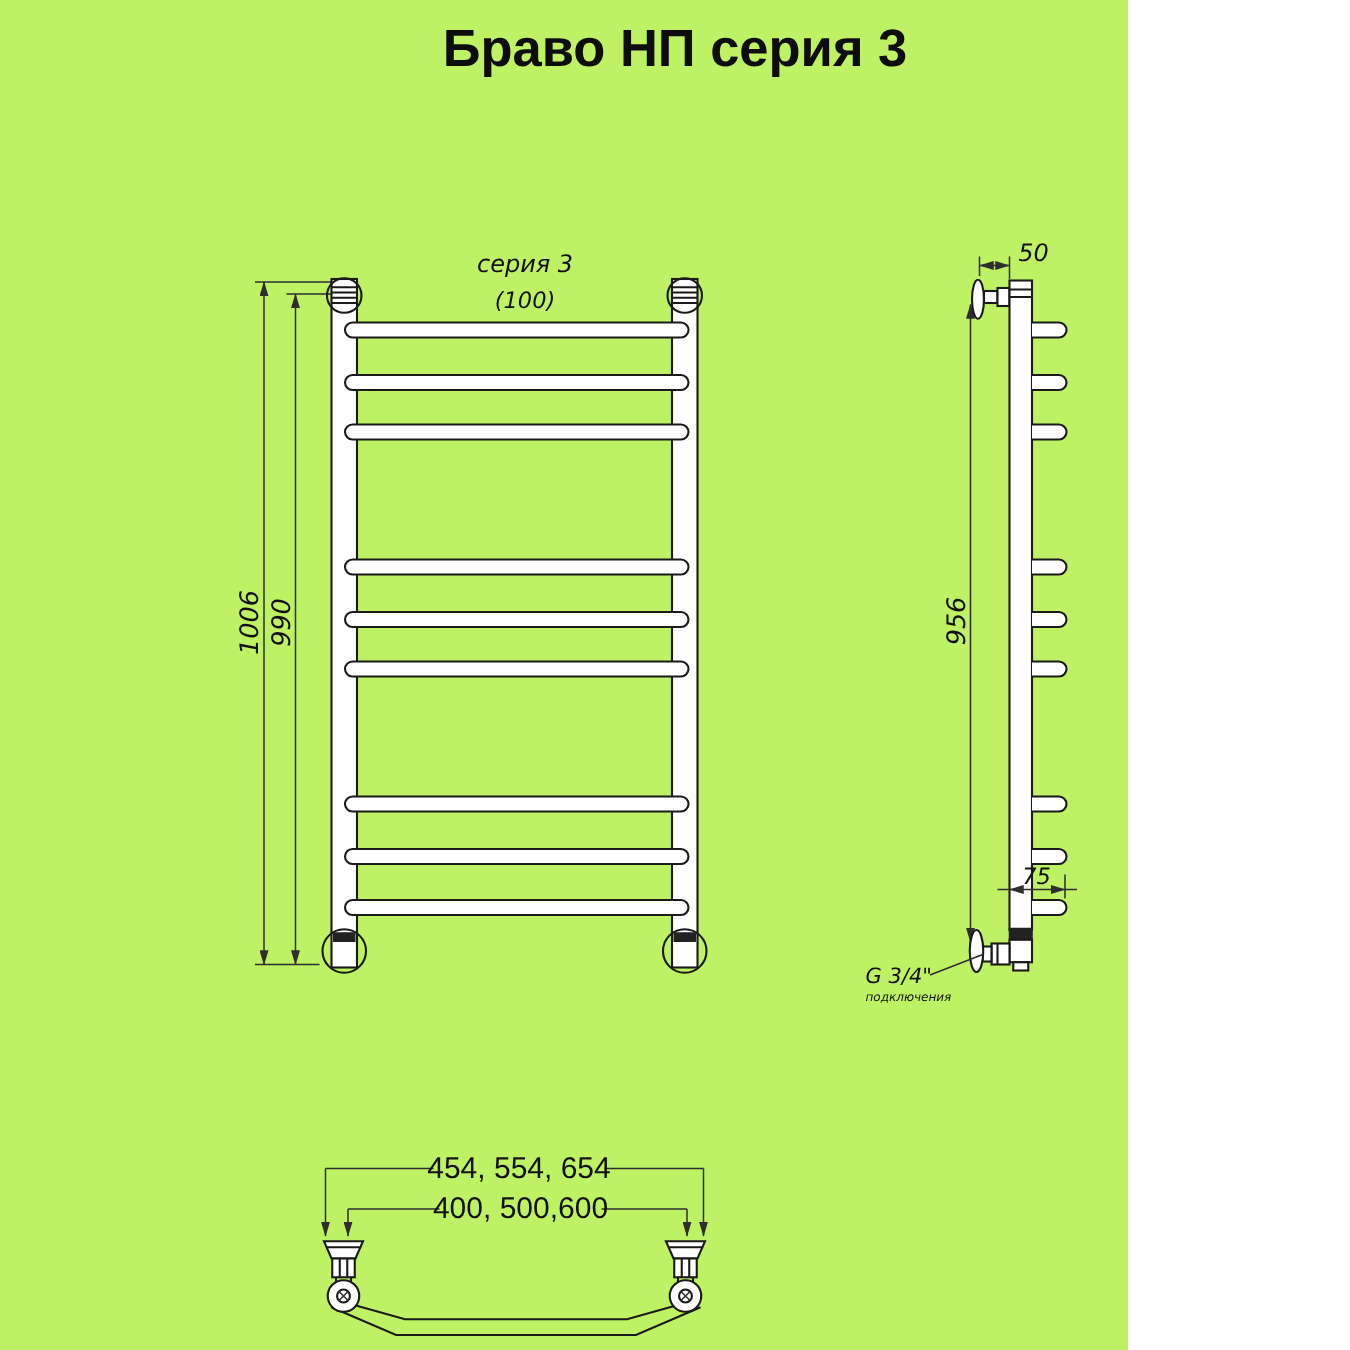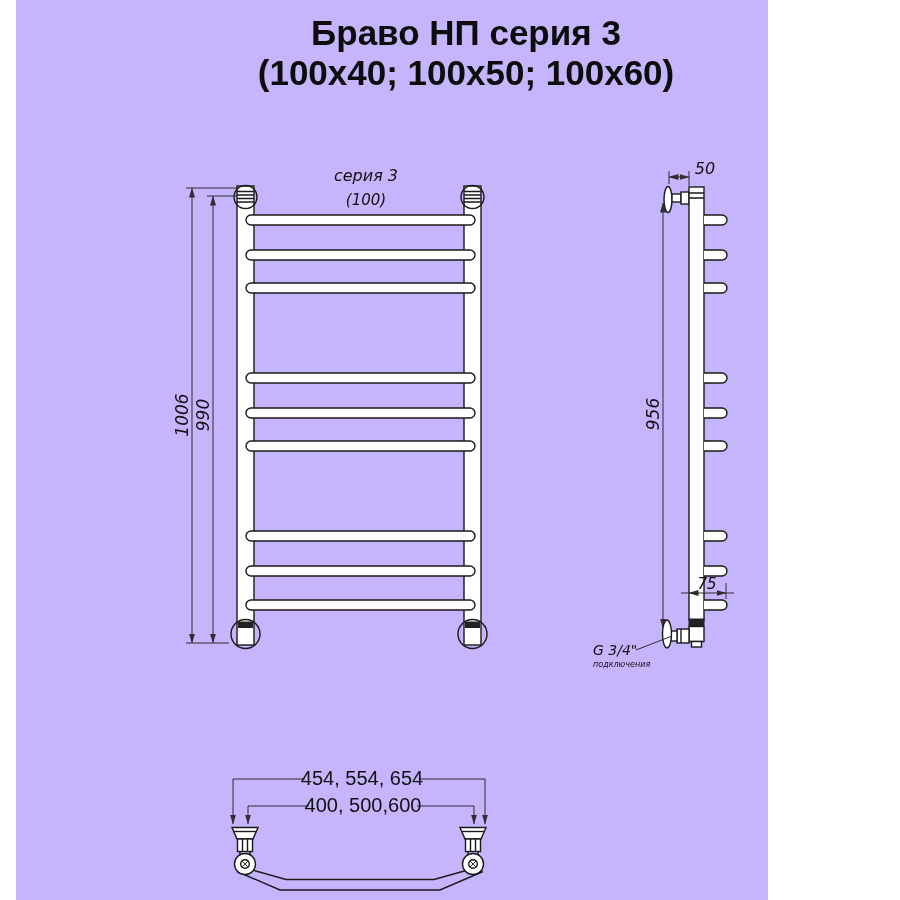--- a/index.html
+++ b/index.html
@@ -1,17 +1,17 @@
 <!DOCTYPE html>
 <html><head>
 <meta charset="utf-8">
 <style>
   html,body{margin:0;padding:0;background:#fff;}
-  .canvas{position:relative;width:752px;height:900px;background:#c4b5fd;overflow:hidden;
-          font-family:"Liberation Sans",sans-serif;margin-left:16px;}
+  .canvas{position:relative;width:752px;height:900px;background:#bef264;overflow:hidden;
+          font-family:"Liberation Sans",sans-serif;}
   .title{position:absolute;top:13px;left:0;width:900px;text-align:center;
          font-weight:bold;font-size:35px;line-height:40px;color:#0d0d0d;
          font-family:"Liberation Sans",sans-serif;}
   svg{position:absolute;top:0;left:0;}
   .st  {stroke:#1a1a1a;stroke-width:1.4;fill:none;}
   .stw {stroke:#1a1a1a;stroke-width:1.4;fill:#ffffff;}
   .dim {stroke:#2e2e2e;stroke-width:1;fill:none;}
   .solid{fill:#222;stroke:none;}
   text{fill:#111;}
   .ti  {font:italic 17px "DejaVu Sans",sans-serif;}
@@ -21,21 +21,20 @@
   .ti8 {font:italic 8px "DejaVu Sans",sans-serif;}
   .tn  {font:20px "Liberation Sans",sans-serif;}
 </style>
 </head>
 <body>
 
 <div class="canvas">
 
   <div class="title">
     <div>Браво НП серия 3</div>
-    <div>(100x40; 100x50; 100x60)</div>
   </div>
 
   <svg width="900" height="900" viewBox="0 0 900 900">
     <defs>
       <marker id="ar" viewBox="0 0 10 6" refX="9.5" refY="3" markerWidth="10" markerHeight="6" orient="auto-start-reverse" markerUnits="userSpaceOnUse">
         <path d="M0,0 L10,3 L0,6 Z" fill="#2e2e2e"></path>
       </marker>
     </defs>
 
     <g>

